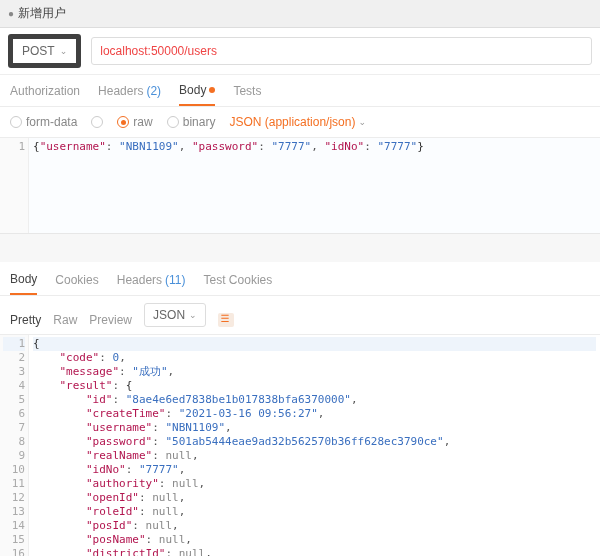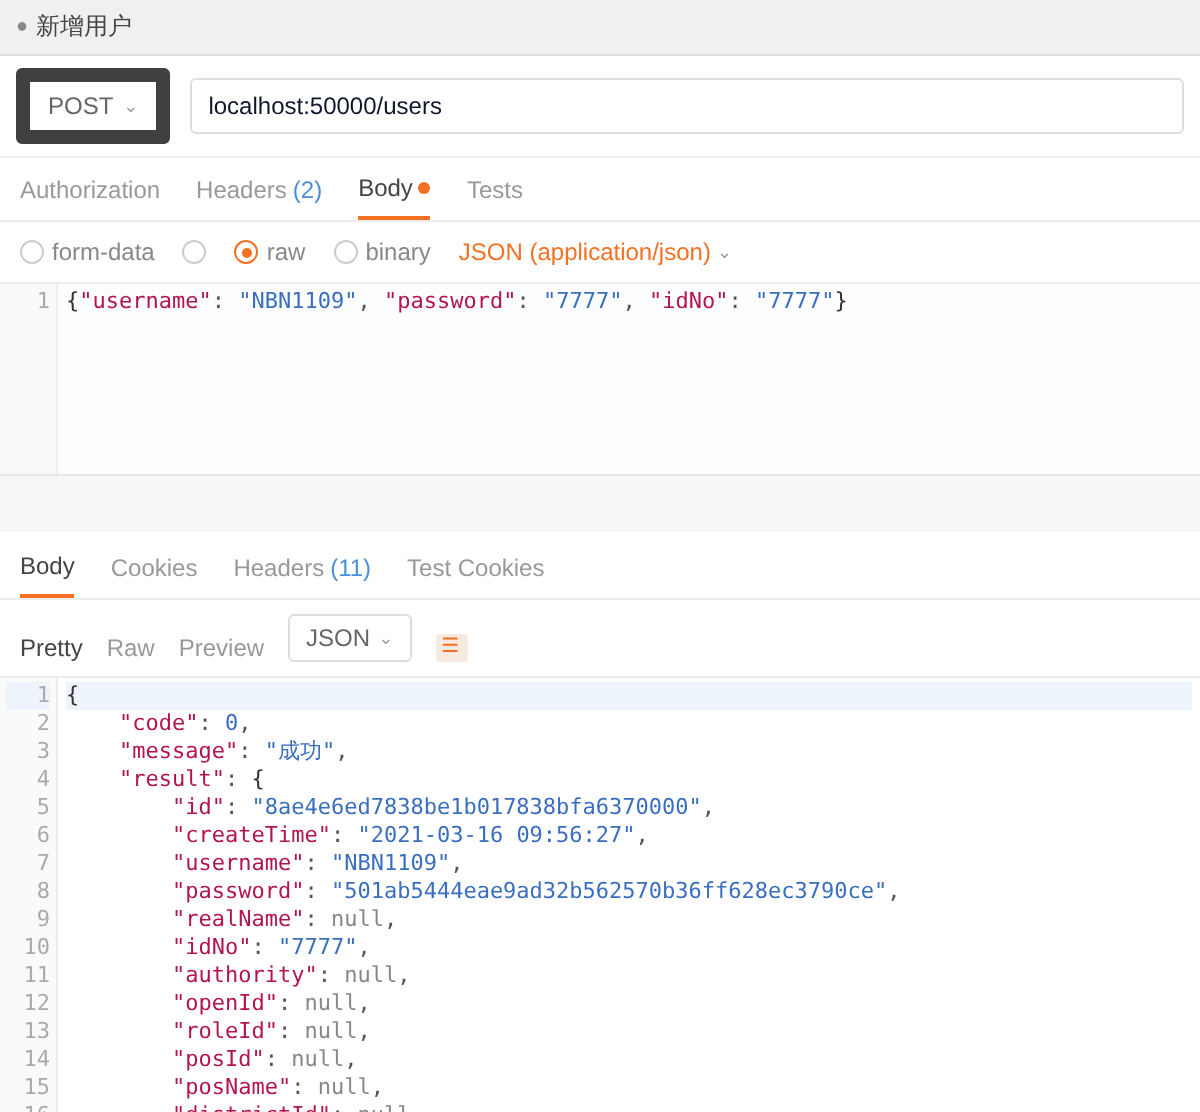--- a/index.html
+++ b/index.html
@@ -1,22 +1,22 @@
 <!DOCTYPE html>
 <html><head>
 <meta charset="utf-8">
 <style>
 html,body{margin:0;padding:0;font-family:-apple-system,Helvetica,Arial,sans-serif;font-size:12px;color:#555;background:#fff;width:600px}
 .titlebar{background:#f0f0f0;padding:5px 8px;border-bottom:1px solid #ddd;display:flex;align-items:center;gap:4px}
 .closex{font-size:10px;color:#888}
 .tname{color:#444}
 .reqrow{display:flex;align-items:center;padding:6px 8px;gap:10px;border-bottom:1px solid #eee}
-.method{color:#666;font-weight:500;display:flex;align-items:center;gap:5px;padding:5px 9px;border:7px solid #404040;border-radius:3px;background:#fff}
+.method{color:#666;font-weight:500;display:flex;align-items:center;gap:5px;padding:5px 9px;border:5px solid #404040;border-radius:3px;background:#fff}
 .chev{font-size:9px;color:#999}
-.url{flex:1;padding:6px 8px;border:1px solid #ddd;border-radius:3px;background:#fff;color:#0f172a}
+.url{flex:1;padding:6px 8px;border:1px solid #ddd;border-radius:3px;background:#fff;color:#ef4444}
 .tabs{display:flex;gap:18px;padding:8px 10px 0;border-bottom:1px solid #ececec;color:#999}
 .tab{padding:0 0 7px;cursor:pointer;display:flex;gap:3px;align-items:center}
 .tab.active{color:#444;border-bottom:2px solid #f47023}
 .cnt{color:#4a90d9}
 .dot{width:6px;height:6px;border-radius:50%;background:#f47023;display:inline-block}
 .opts{display:flex;gap:14px;padding:8px 10px;color:#888;align-items:center;border-bottom:1px solid #ececec}
 .radio{display:flex;align-items:center;gap:4px}
 .r{width:10px;height:10px;border:1.5px solid #ccc;border-radius:50%;display:inline-block}
 .r.on{border-color:#f47023}
 .r.on::after{content:"";display:block;width:5px;height:5px;background:#f47023;border-radius:50%;margin:2.5px}

